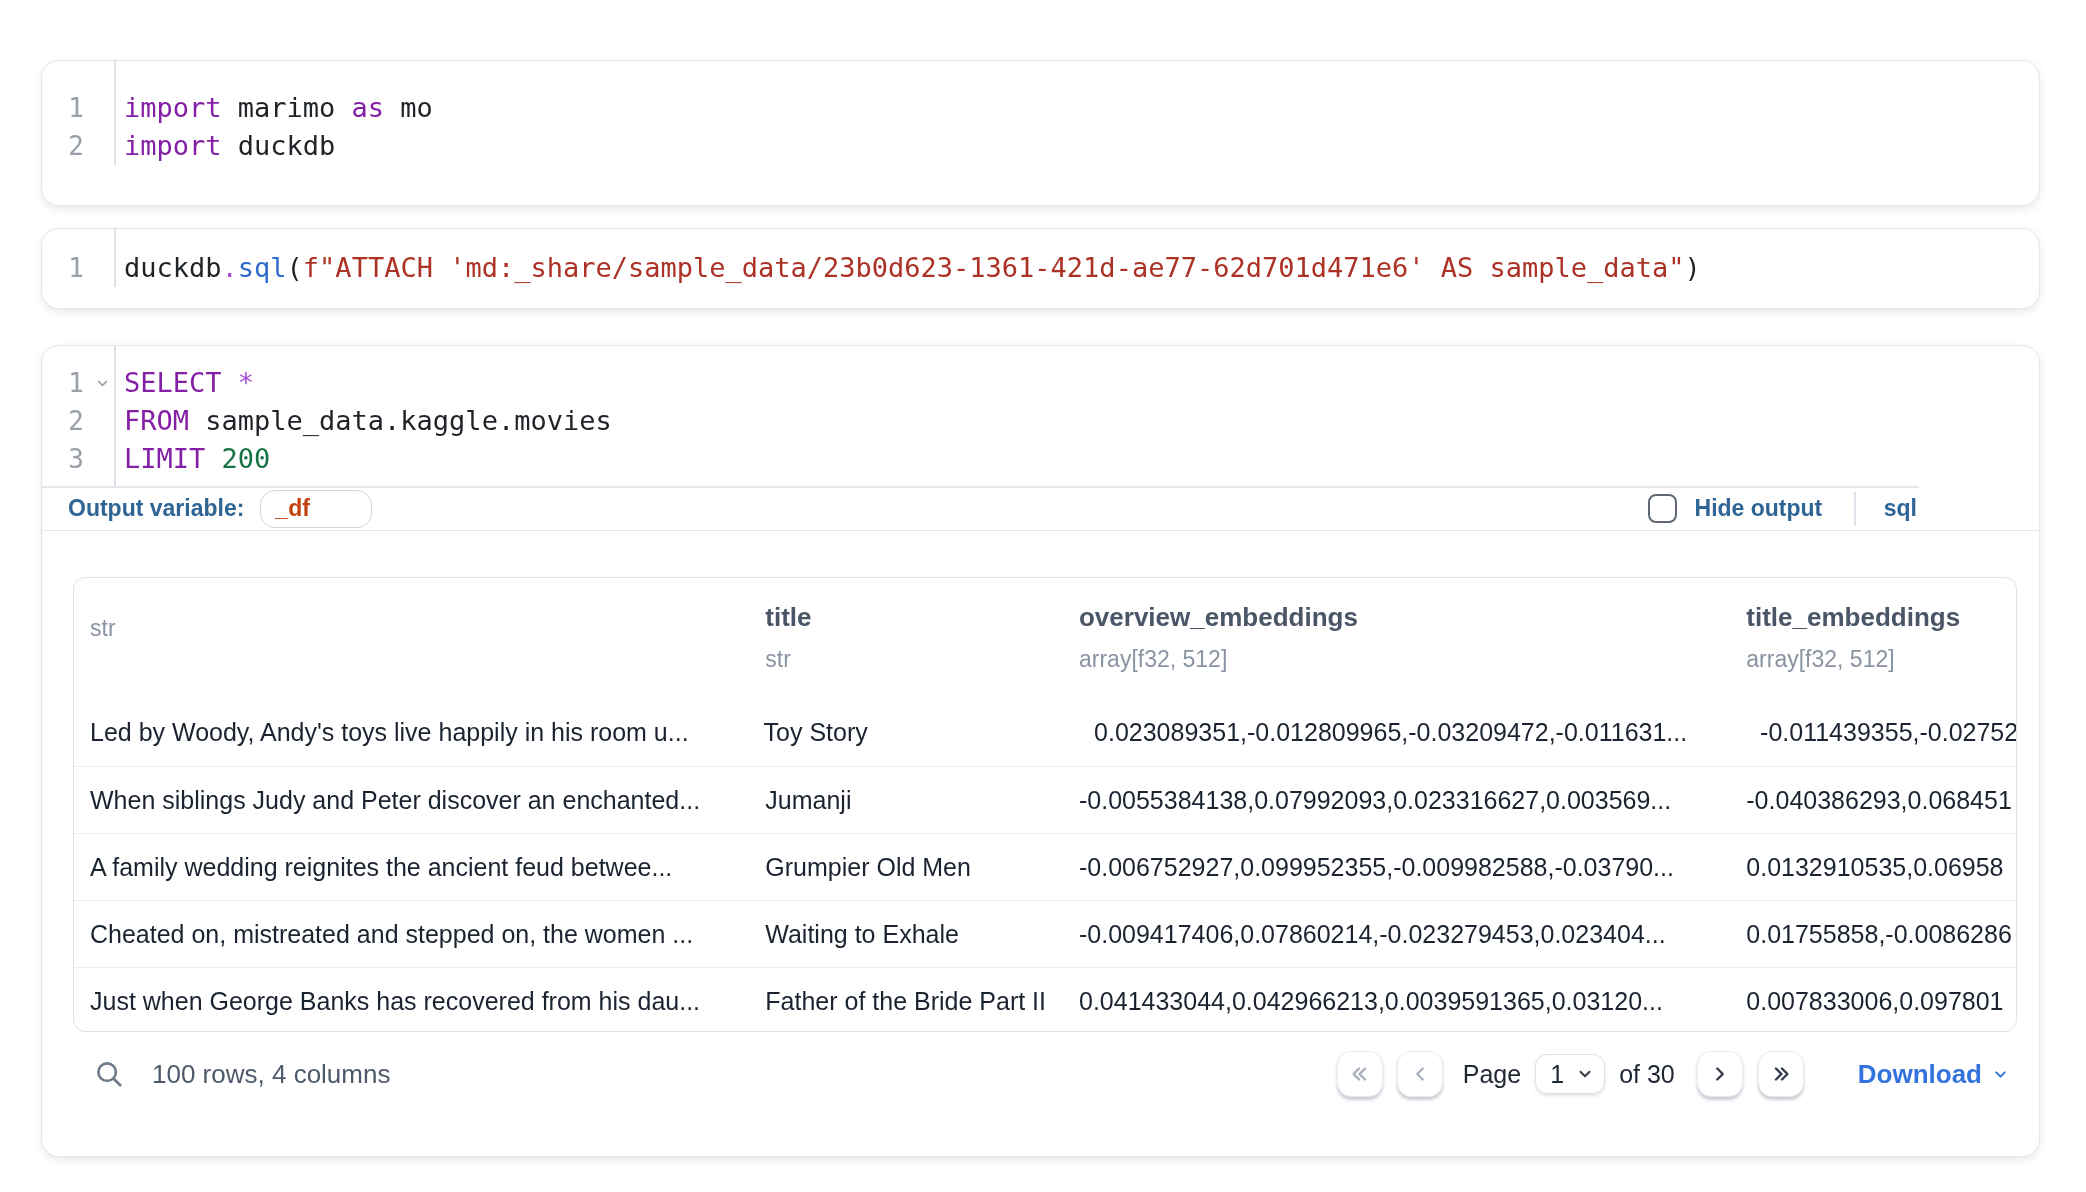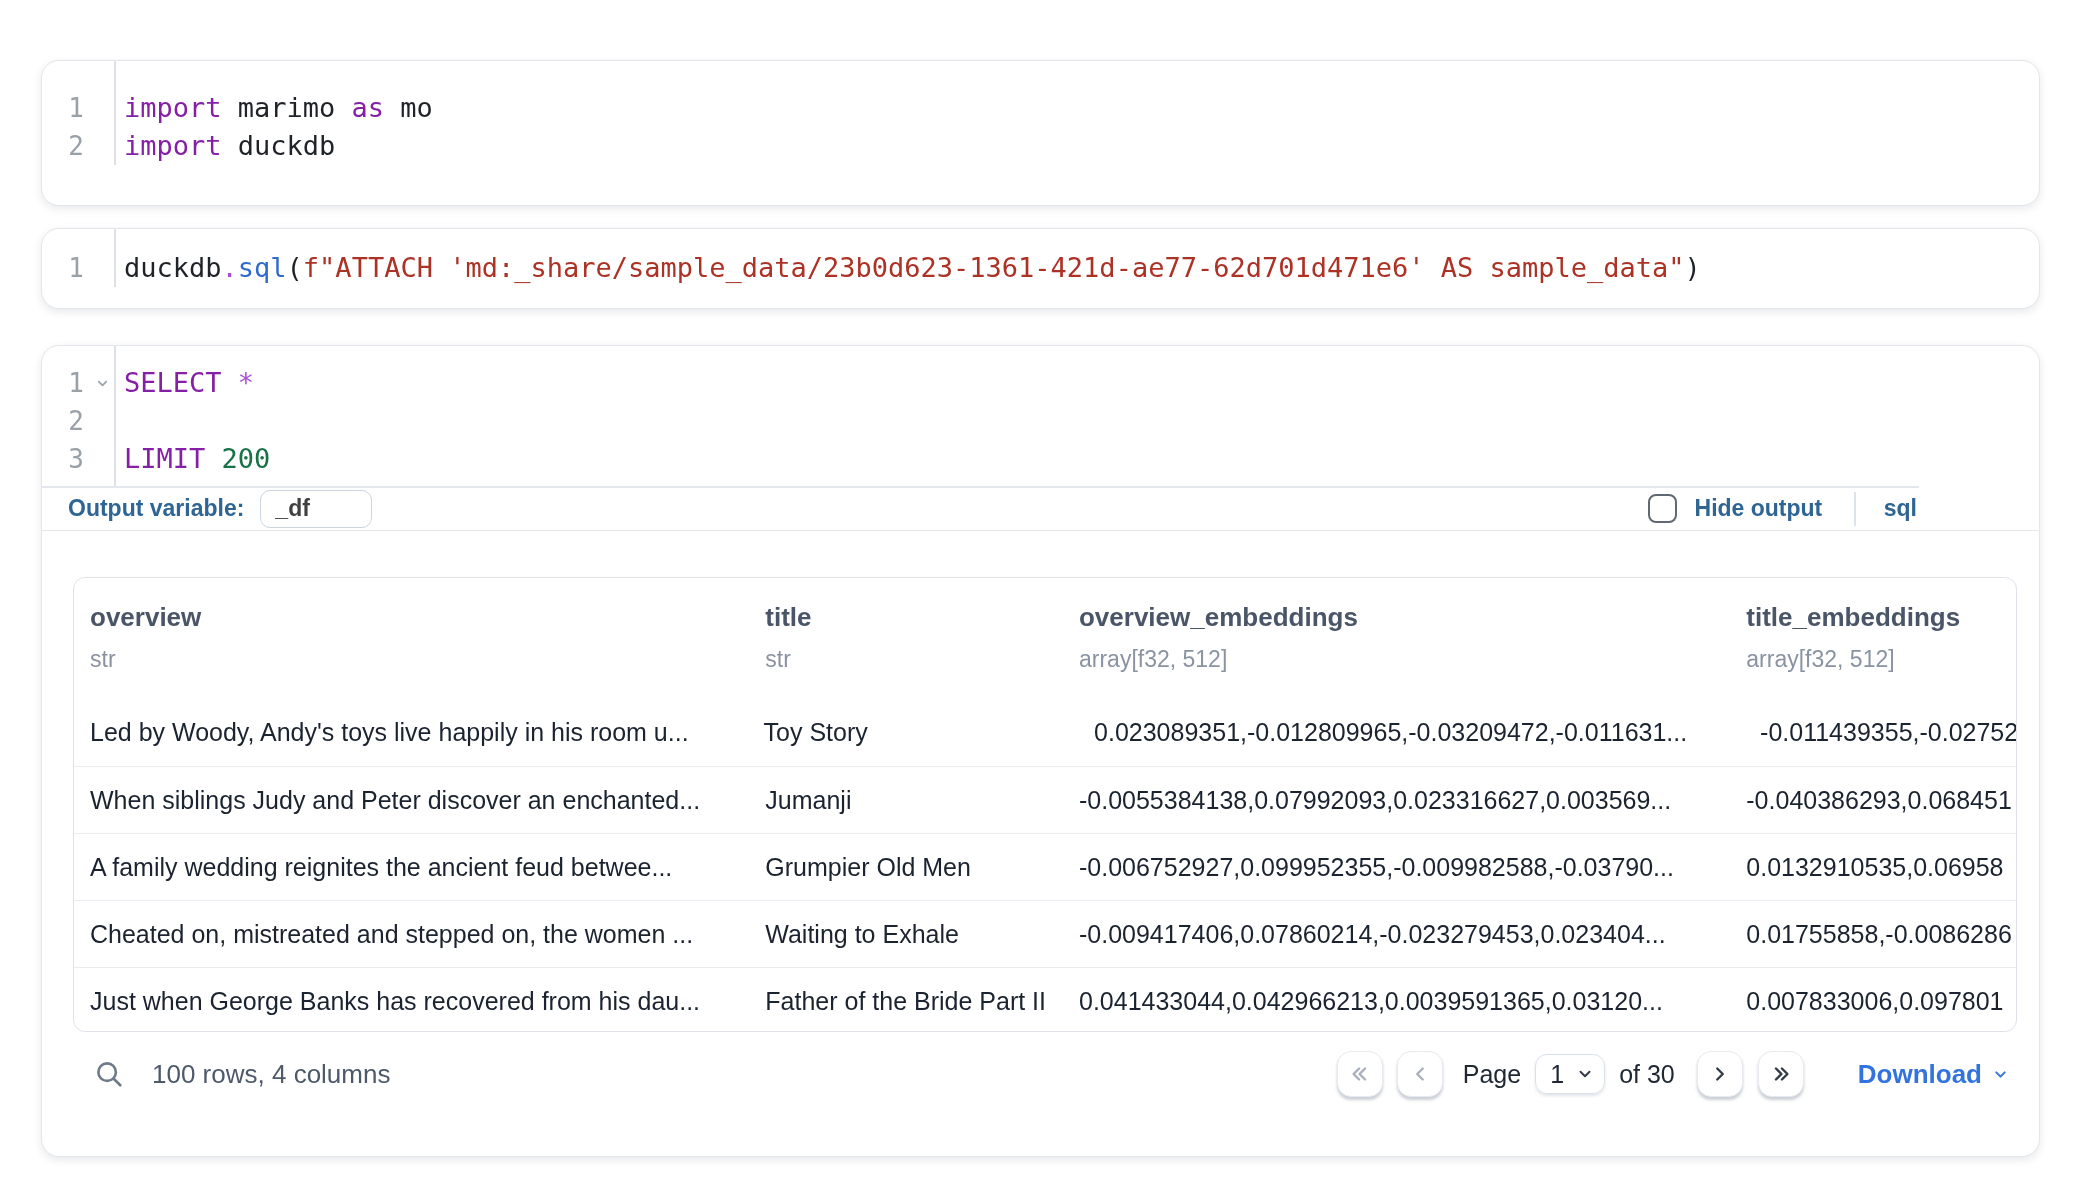--- a/index.html
+++ b/index.html
@@ -45,23 +45,23 @@
   .num { color:#177245; }
   .fold { position:absolute; right:4px; top:12px; color:#98A0A8; cursor:pointer; }
 
   
   .divider-top  { height:1.5px; background:#E4E8EE; width:1877px; }
   .divider-full { height:1.5px; background:#E4E8EE; }
   .toolbar { display:flex; align-items:center; height:42px; padding:0 122px 0 26px; }
   .tb-label { font-size:23px; font-weight:bold; color:#2E6594; white-space:nowrap; }
   .ov-input {
     margin-left:16px; width:112px; height:38px;
-    border:1.5px solid #CBD5E0; border-radius:10px;
+    border:1.5px solid #CBD5E0; border-radius:15px;
     padding:0 0 0 14px; font-family:inherit;
-    font-size:23px; font-weight:bold; color:#404040; outline:none;
+    font-size:23px; font-weight:bold; color:#c2410c; outline:none;
   }
   .tb-spacer { flex:1; }
   .checkbox { width:29px; height:29px; border:2.5px solid #606873; border-radius:8px; background:#fff; cursor:pointer; flex:none; }
   .hide-label { margin-left:18px; cursor:pointer; }
   .vdiv { width:1.5px; height:34px; background:#DDE3EA; margin:0 28px 0 32px; }
 
   
   .table-card {
     margin:46px 0 0 31px; width:1944px; height:455px;
     border:1.5px solid #DFE3E9; border-radius:12px; overflow:hidden;
@@ -138,20 +138,21 @@
     <div class="cline">
       <span class="lnum"><span>1</span>
         <svg class="fold" width="15" height="15" viewBox="0 0 24 24" fill="none" stroke="currentColor" stroke-width="2.6" stroke-linecap="round" stroke-linejoin="round">
             <path d="M6 9l6 6 6-6"></path>
           </svg>
       </span>
       <span class="ctext"><span class="kw">SELECT</span><span> </span><span class="op">*</span></span>
     </div>
     <div class="cline">
       <span class="lnum"><span>2</span></span>
+      <span class="ctext"><span class="kw">FROM</span><span> sample_data.kaggle.movies</span></span>
     </div>
     <div class="cline">
       <span class="lnum"><span>3</span></span>
       <span class="ctext"><span class="kw">LIMIT</span><span> </span><span class="num">200</span></span>
     </div>
   </div>
 
   <div class="divider-top"></div>
 
   <div class="toolbar">
@@ -162,21 +163,20 @@
     <span class="tb-label hide-label">Hide output</span>
     <span class="vdiv"></span>
     <span class="tb-label">sql</span>
   </div>
 
   <div class="divider-full"></div>
 
   <div class="table-card">
     <div class="thead">
       <div class="th col0">
-        <div class="th-name">overview</div>
         <div class="th-type">str</div>
       </div>
       <div class="th col1">
         <div class="th-name">title</div>
         <div class="th-type">str</div>
       </div>
       <div class="th col2">
         <div class="th-name">overview_embeddings</div>
         <div class="th-type">array[f32, 512]</div>
       </div>

